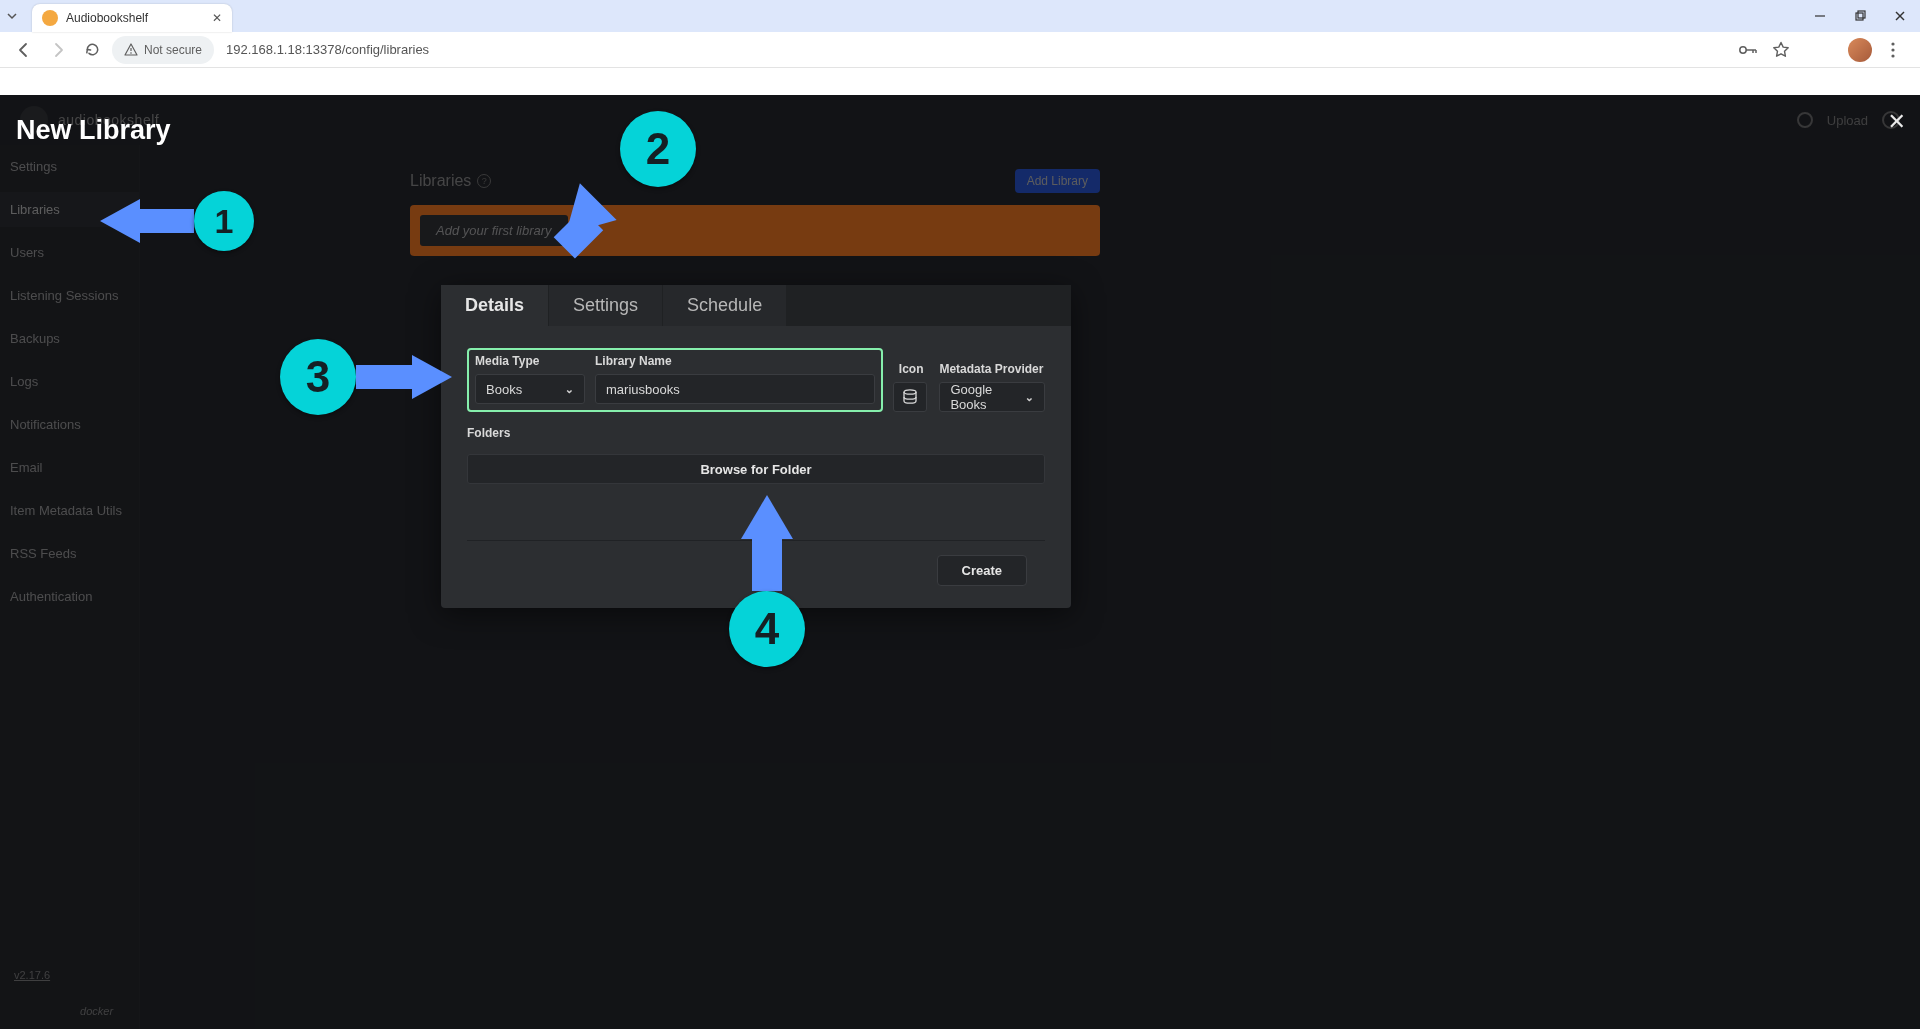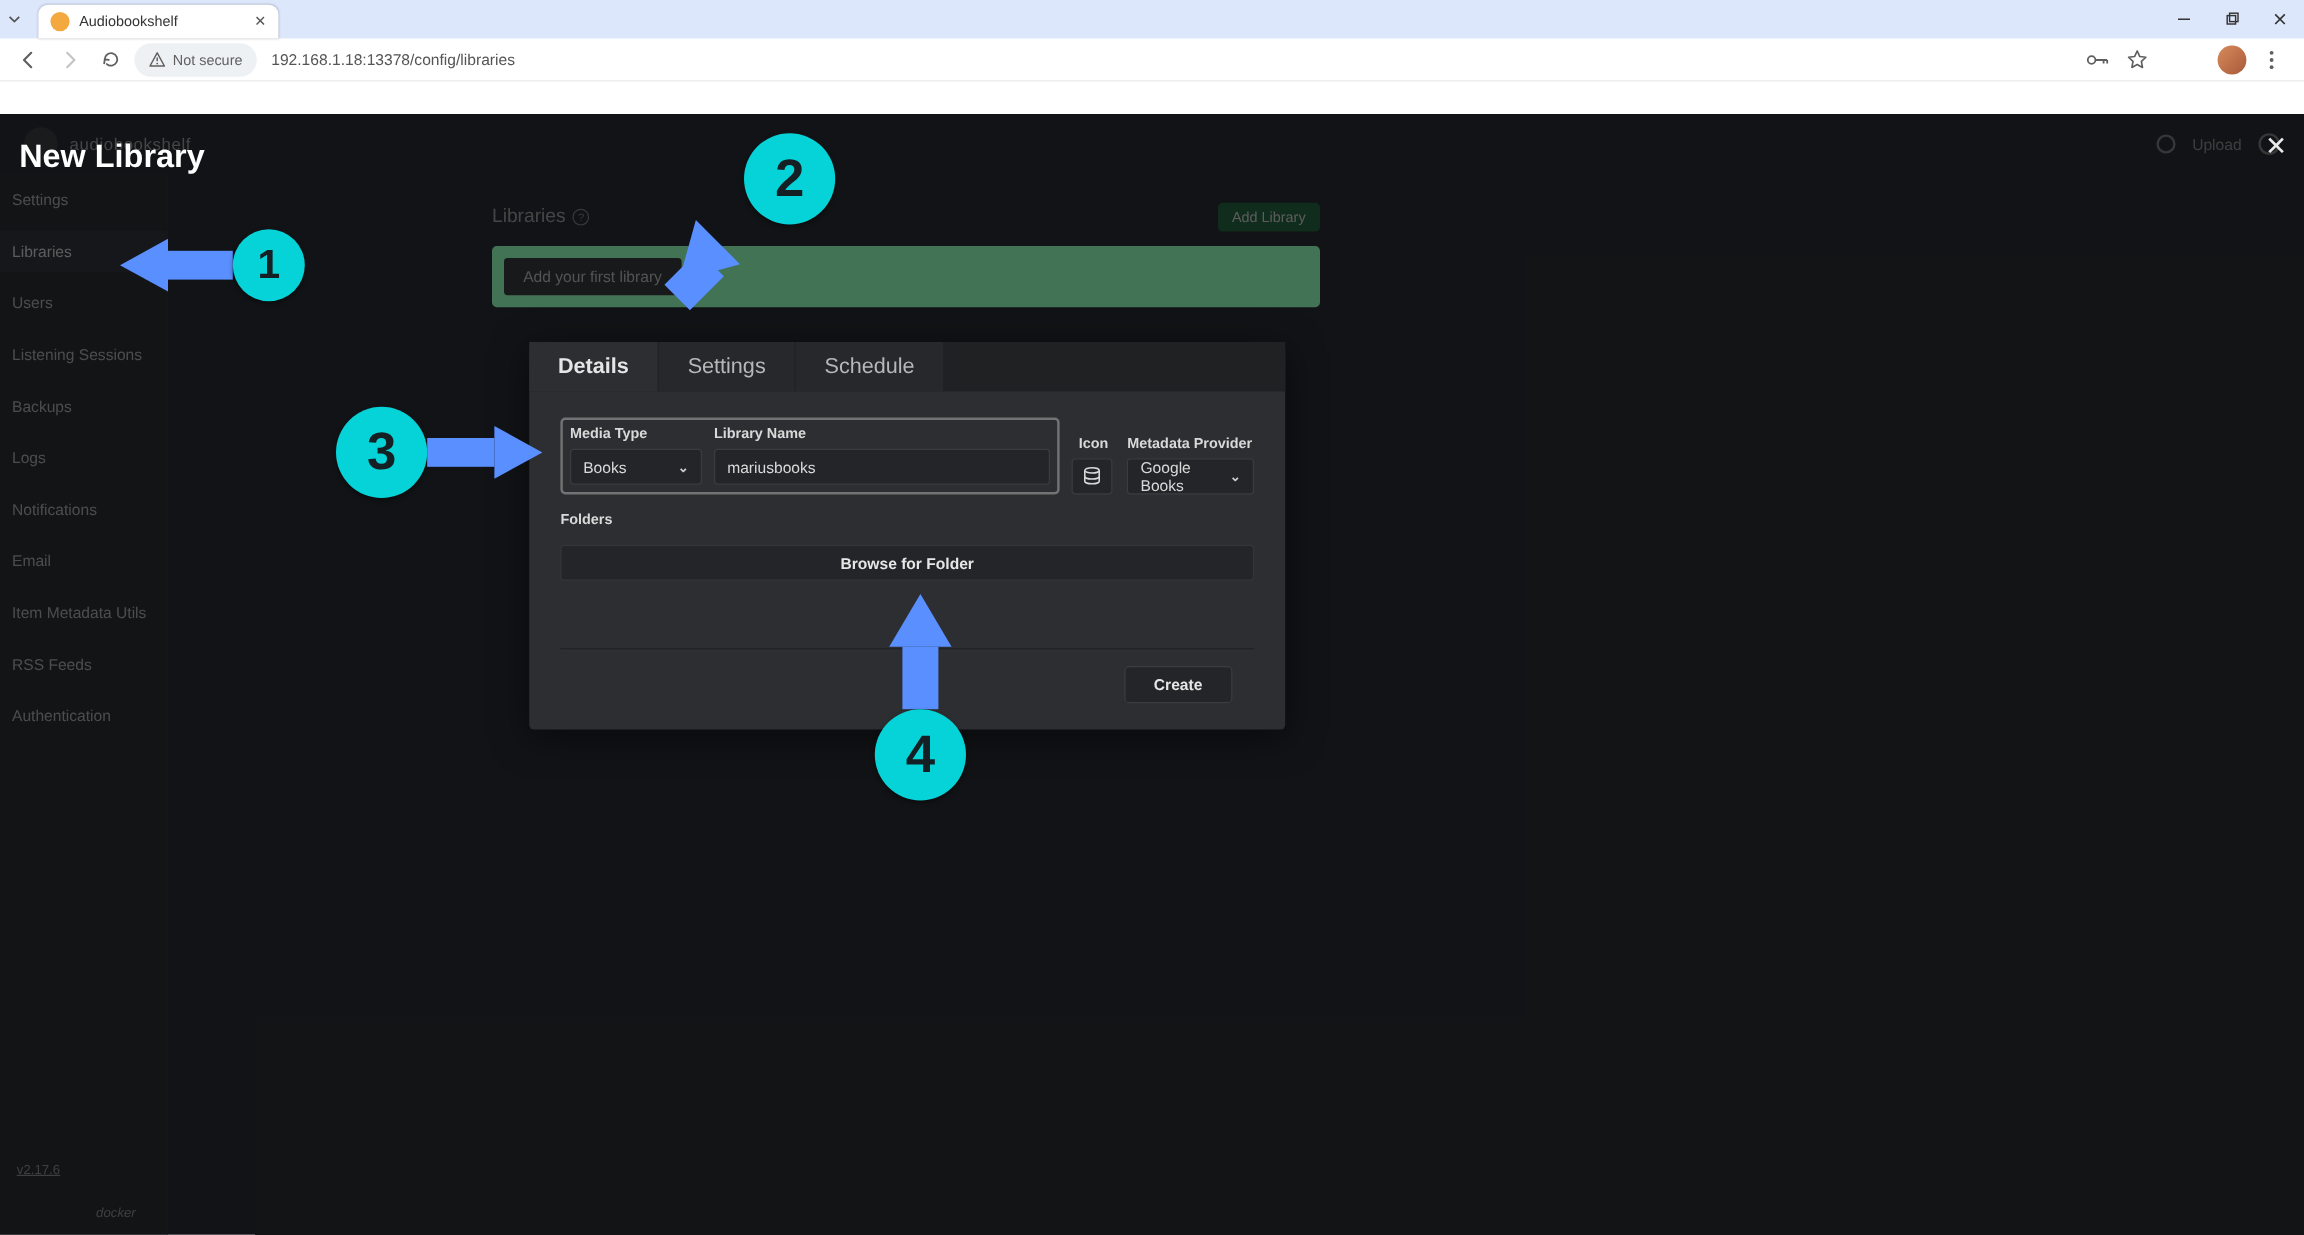--- a/index.html
+++ b/index.html
@@ -36,39 +36,39 @@
   .sidebar { width:140px; background:#1c1e21; padding-top:4px; border-right:1px solid #202225; position:relative;}
   .sidebar-item { padding:10px 10px; font-size:13px; color:#9a9a9a; cursor:pointer; margin-bottom:8px;}
   .sidebar-item.active { background:#232528; color:#bdbdbd;}
   .sidebar-footer { position:absolute; bottom:6px; left:0; right:0; padding:6px 14px; font-size:11px; color:#7d7d7d; display:flex; gap:30px;}
   .sidebar-footer .ver { text-decoration:underline; }
   .sidebar-footer .docker { font-style:italic;margin-top:36px; }
   .main-dim { flex:1; padding:24px 0 0 270px; position:relative;}
   .lib-head { display:flex; align-items:center; gap:8px; color:#8a8a8a; width:690px; justify-content:space-between;}
   .lib-title { font-size:16px; display:flex; align-items:center; gap:6px;}
   .help-circle { width:14px; height:14px; border:1px solid #6e6e6e; border-radius:50%; display:inline-flex; align-items:center; justify-content:center; font-size:9px; color:#6e6e6e;}
-  .add-lib-pill { background:#14532d; color:#bdbdbd; font-size:12px; padding:5px 12px; border-radius:4px;}
-  .first-lib-row { margin-top:12px; width:690px; background:#86efac; padding:10px; border-radius:4px;}
+  .add-lib-pill { background:#1d4ed8; color:#bdbdbd; font-size:12px; padding:5px 12px; border-radius:4px;}
+  .first-lib-row { margin-top:12px; width:690px; background:#f97316; padding:10px; border-radius:4px;font-style:italic;}
   .first-lib-btn { display:inline-block; background:#26282b; padding:8px 16px; border-radius:3px; color:#a9a9a9; font-size:13px;}
 
   
   .overlay { position:absolute; inset:0; background:rgba(12,13,14,.55); }
   .modal-title { position:absolute; top:20px; left:16px; font-size:27px; font-weight:600; color:#fff; }
   .modal-close { position:absolute; top:14px; right:14px; color:#eaeaea; font-size:22px; cursor:pointer; }
 
   .modal-panel { position:absolute; left:441px; top:190px; width:630px; background:#2c2e31; border-radius:6px 6px 4px 4px; box-shadow:0 6px 30px rgba(0,0,0,.5); }
   .tabs-row { display:flex; background:#232528; border-radius:6px 6px 0 0;}
   .tab-btn { padding:10px 24px; font-size:18px; color:#b7b7b7; background:#26282b; border-right:1px solid #1f2123; cursor:pointer;}
   .tab-btn.active { background:#2c2e31; color:#e6e6e6; font-weight:600;}
   .tab-btn:last-child { border-right:none; }
   .tab-spacer { flex:1; background:#1f2123;}
   .panel-body { padding:22px 26px 8px 26px; }
 
   .field-row { display:flex; align-items:flex-end; gap:10px; }
-  .highlight-box { border:2px solid #737373; border-radius:4px; padding:4px 6px 6px 6px; display:flex; gap:10px; }
+  .highlight-box { border:2px solid #86efac; border-radius:4px; padding:4px 6px 6px 6px; display:flex; gap:10px; }
   .label { font-size:12px; font-weight:600; color:#d9d9d9; margin-bottom:6px; display:block;}
   .select, .text-input { background:#232528; border:1px solid #3a3c40; color:#d9d9d9; font-size:13px; border-radius:3px; height:30px; padding:0 10px; display:flex; align-items:center; justify-content:space-between;}
   .select { cursor:pointer; }
   .chev { font-size:11px; color:#cfcfcf; font-weight:bold;}
   .media-col { width:110px;}
   .name-col { width:280px;}
   .text-input input { background:transparent; border:none; outline:none; color:#d9d9d9; font-size:13px; width:100%; }
   .icon-col { width:40px; text-align:center;}
   .icon-box { width:34px; height:30px; background:#232528; border:1px solid #3a3c40; border-radius:3px; display:flex; align-items:center; justify-content:center;}
   .db-icon{ width:16px; height:16px; }

